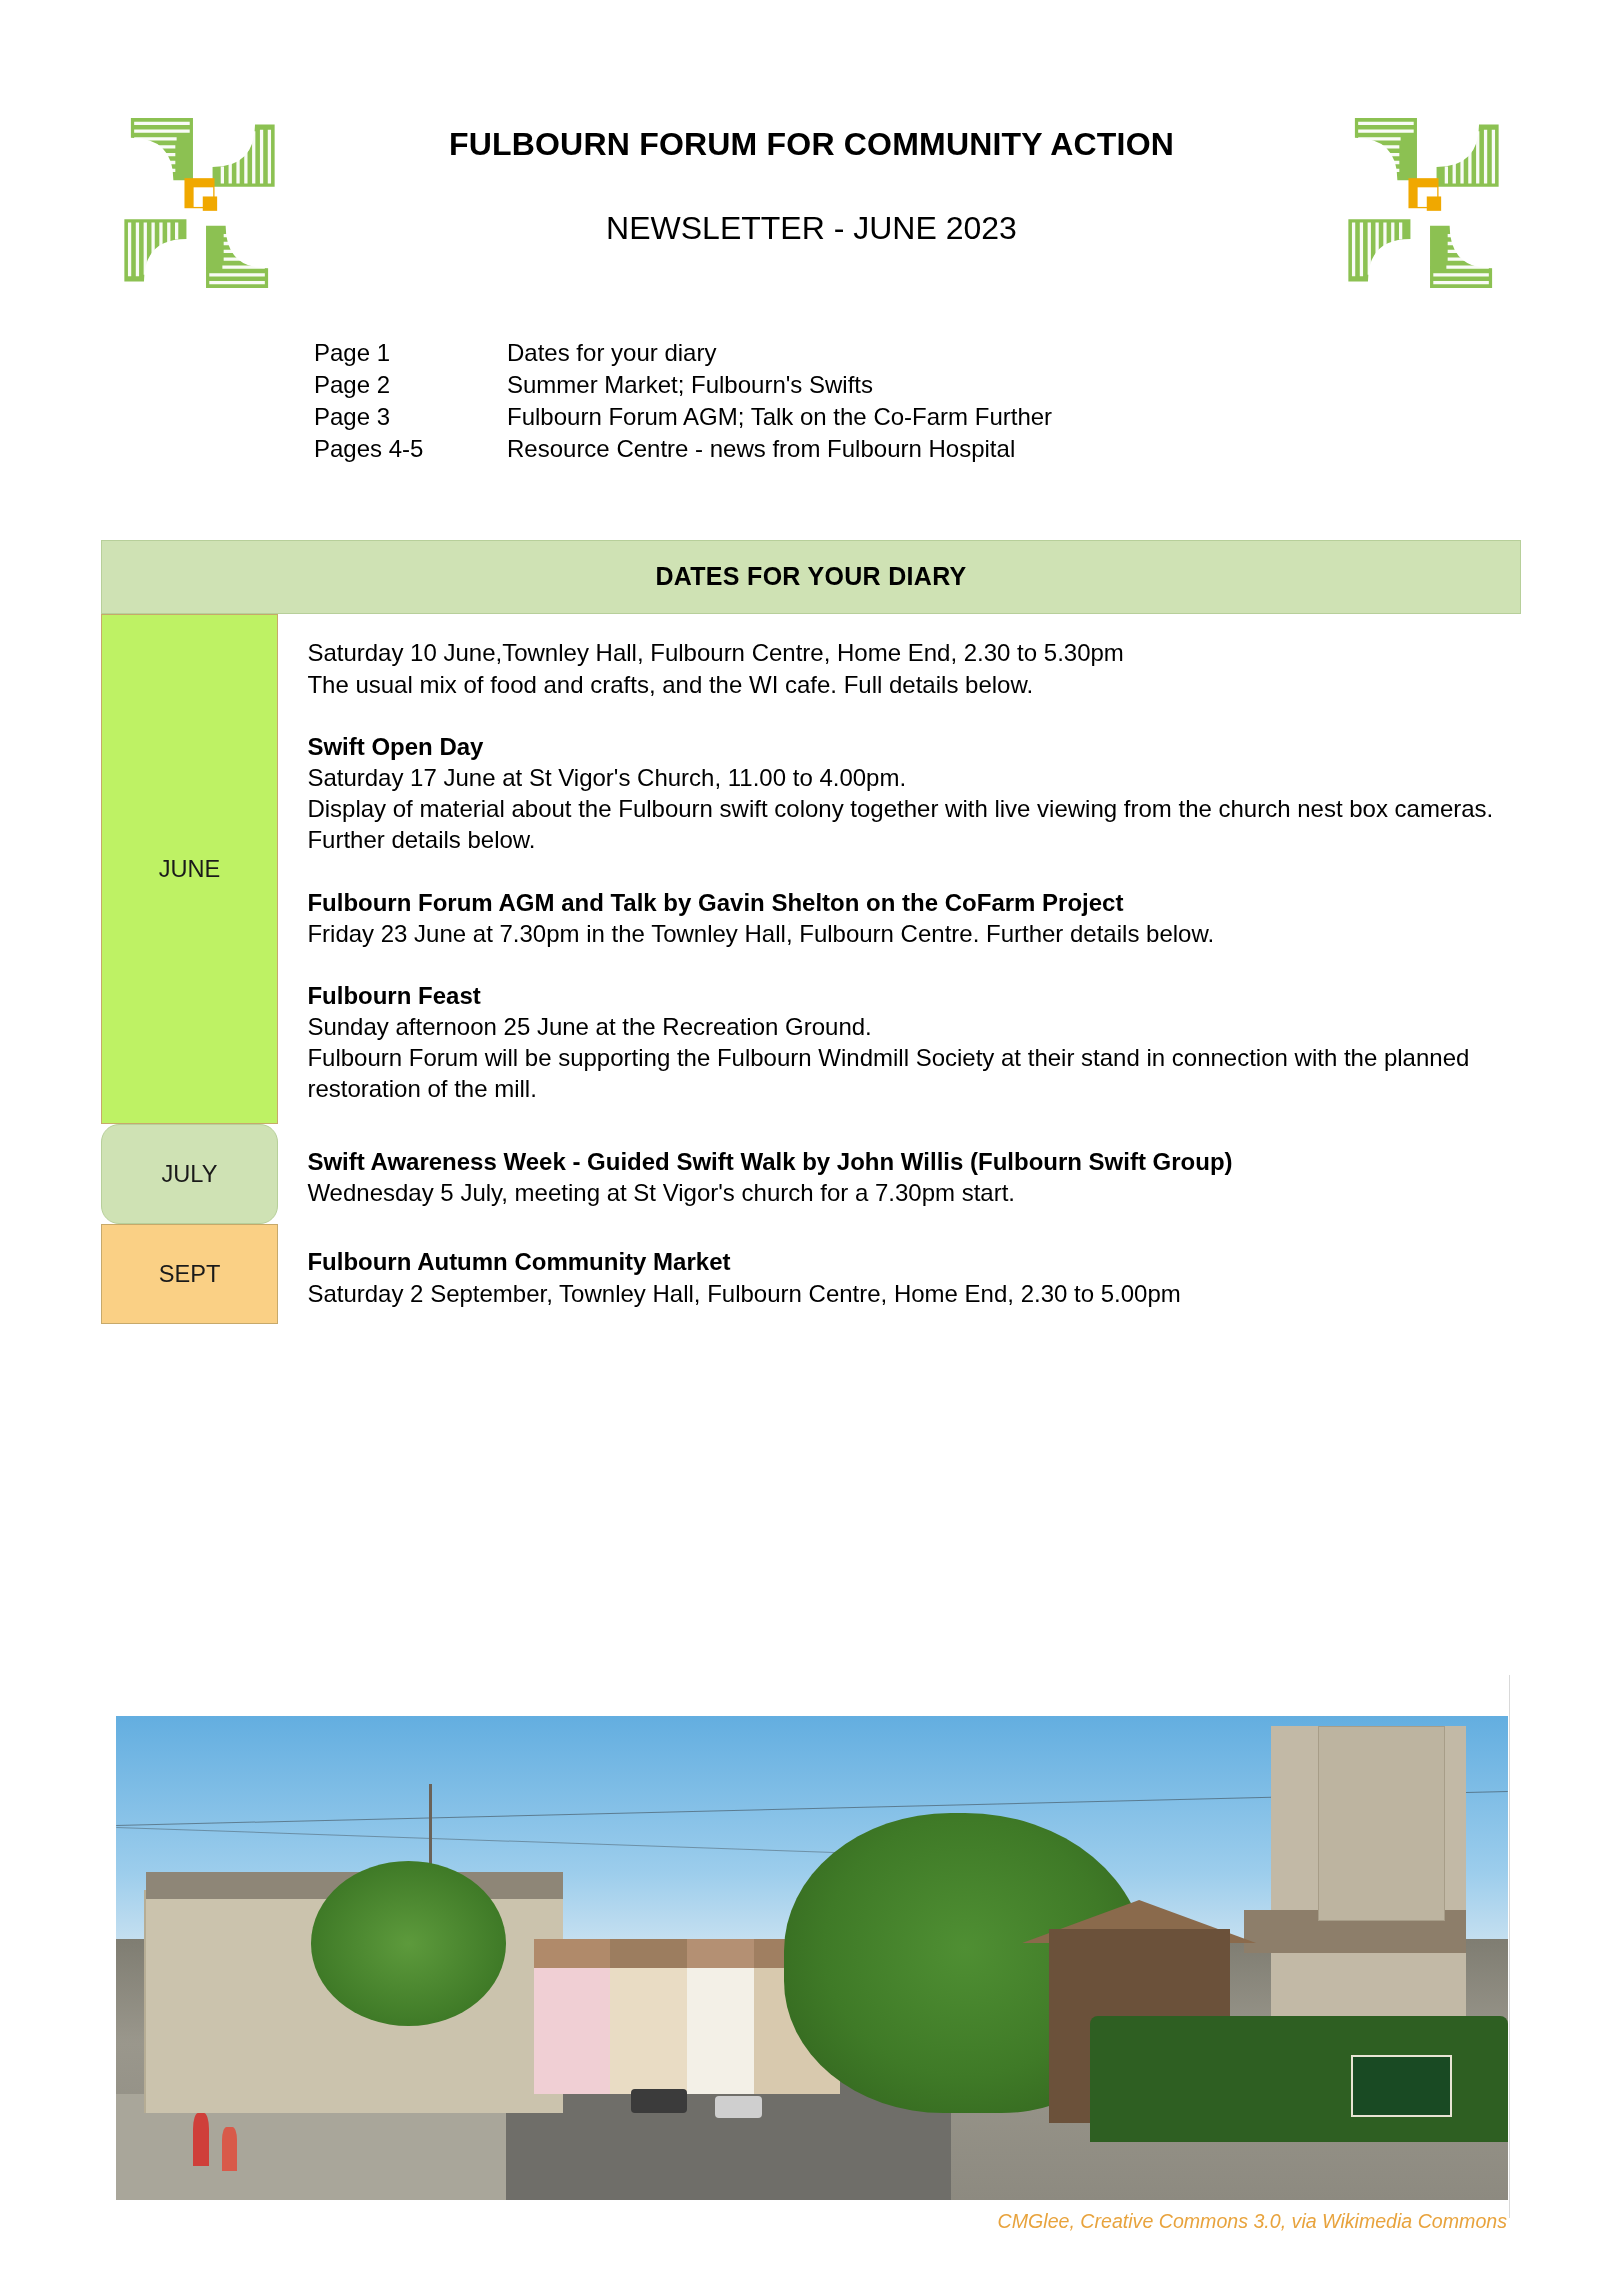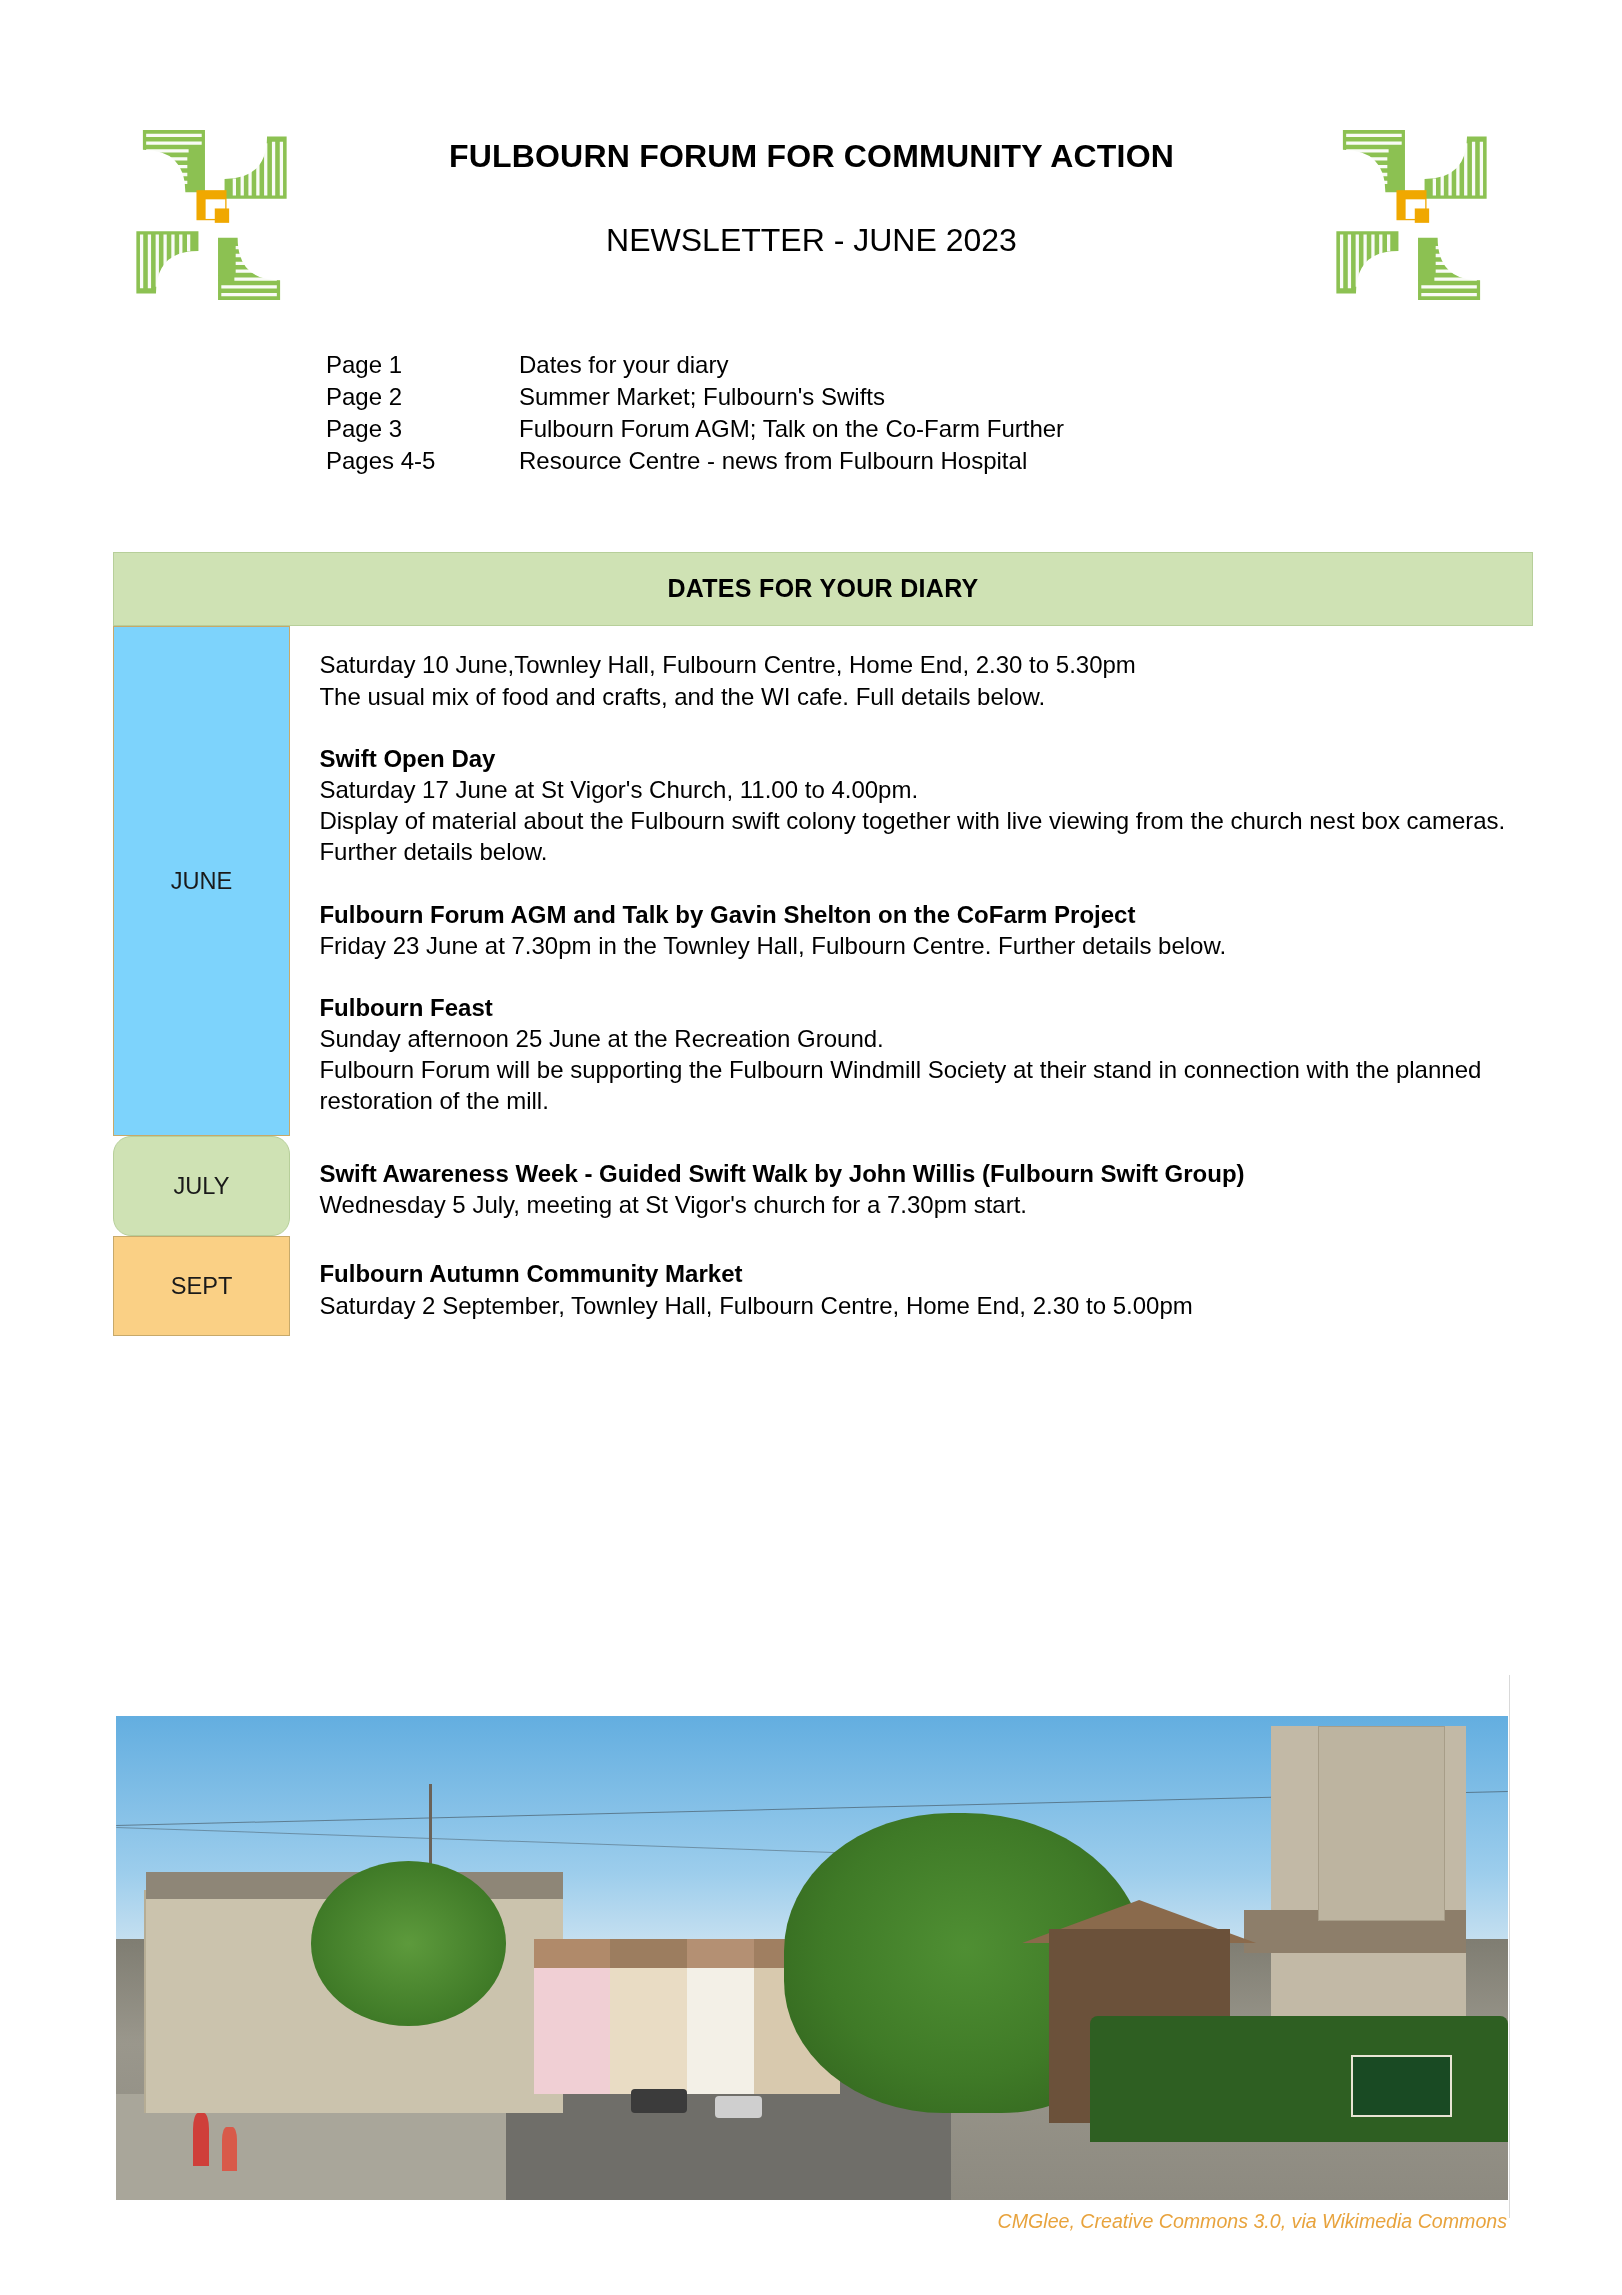--- a/index.html
+++ b/index.html
@@ -13,21 +13,21 @@
     font-family: "Liberation Sans", sans-serif;
     color: #000000;
     position: relative;
     overflow: hidden;
   }
   .page {
     position: relative;
     width: 1623px;
     height: 1794px;
     box-sizing: border-box;
-    padding: 12px;
+    padding: 0;
   }
 
   
   .header {
     display: flex;
     align-items: flex-start;
     justify-content: space-between;
     padding: 105px 111px 0 111px;
     box-sizing: border-box;
   }
@@ -101,21 +101,21 @@
     width: 177px;
     flex: 0 0 177px;
     border: 0.7px solid #c7a96a;
     box-sizing: border-box;
     display: flex;
     align-items: center;
     justify-content: center;
     font-size: 23.6px;
     color: #1a1a1a;
   }
-  .month-june { background: #7dd3fc; }
+  .month-june { background: #bef264; }
   .month-july { background: #cfe2b4; border-color: #b7cf9a; border-radius: 18px; }
   .month-sept { background: #fad085; }
   .events-cell {
     flex: 1 1 auto;
     padding: 23.6px 26px 19.6px 29.4px;
     box-sizing: border-box;
     font-size: 24px;
     line-height: 1.30;
   }
   .event { margin-bottom: 31px; }

